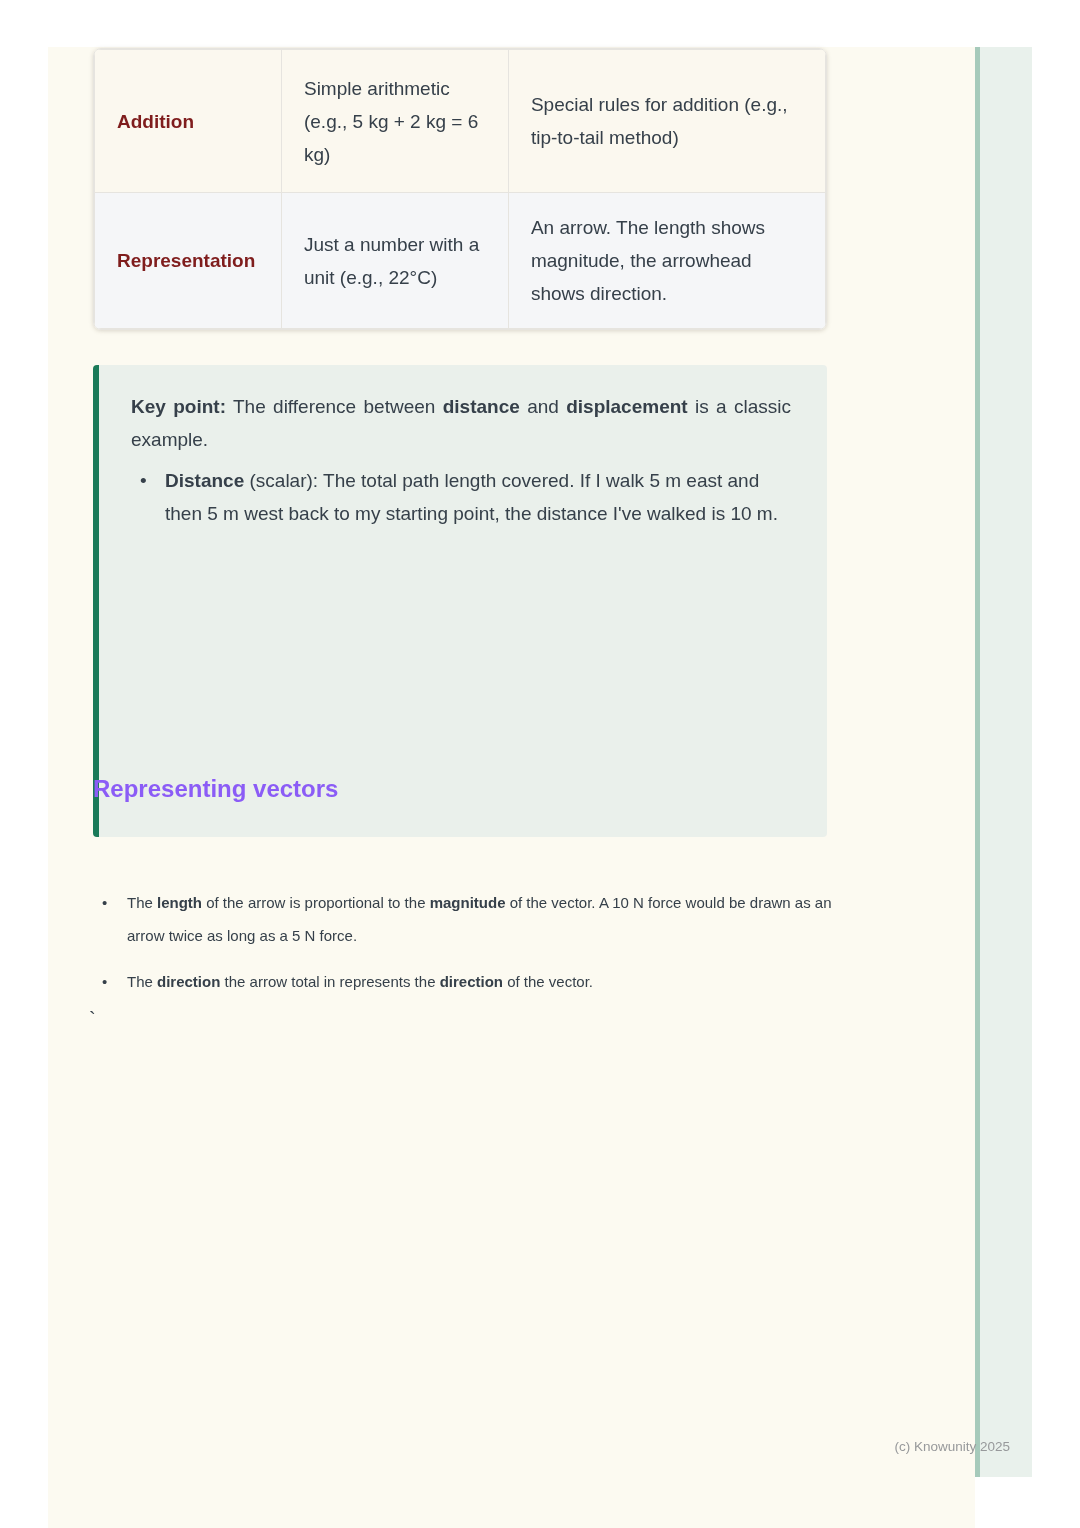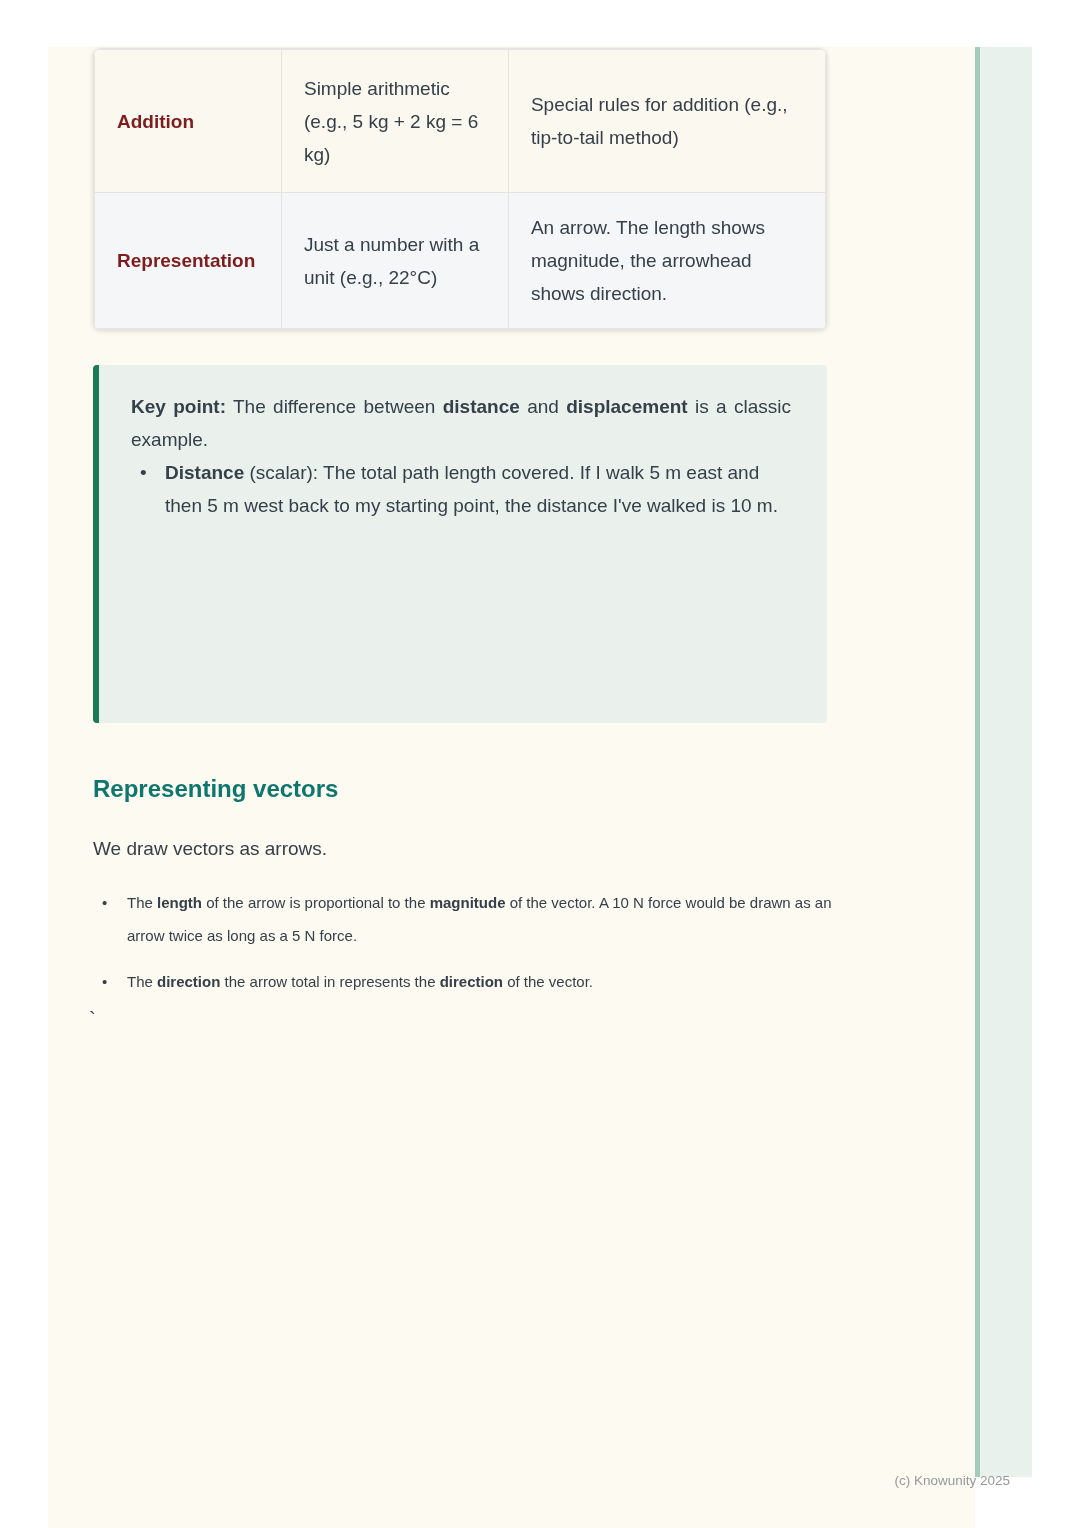--- a/index.html
+++ b/index.html
@@ -36,57 +36,57 @@
     padding:18px 22px;
   }
   table.cmp tr.r1 td { background:#fbf8ef; height:143px; }
   table.cmp tr.r2 td { background:#f5f6f8; height:133px; }
   td.c1 { width:187px; font-weight:bold; color:#7f1d1d; }
   td.c2 { width:228px; }
   td.c3 { width:319px; }
 
   
   .callout {
-    position:absolute; left:93px; top:365px; width:734px; height:358px;
+    position:absolute; left:93px; top:365px; width:734px; height:472px;
     background:#eaf0eb; border-left:6px solid #1a7a59; border-radius:4px;
     padding:25px 36px 0 32px; font-size:19px; line-height:33px;
   }
   .callout .intro { margin:0; text-align:justify; }
   ul.bullets { list-style:none; margin:0; padding:0; }
-  .callout ul.bullets { }
+  .callout ul.bullets { margin-top:8px; }
   ul.bullets li { position:relative; padding-left:34px; }
   ul.bullets li + li { margin-top:13px; }
   ul.bullets li::before {
     content:"\2022"; position:absolute; left:9px; top:0; color:#36404a;
   }
   .b { font-weight:bold; }
 
   
   .section-heading {
     position:absolute; left:93px; top:775px; margin:0;
-    font-size:24px; font-weight:bold; color:#0f766e;
+    font-size:24px; font-weight:bold; color:#8b5cf6;
   }
   .section-intro {
     position:absolute; left:93px; top:832px; margin:0; font-size:19px; line-height:33px;
   }
   .section-bullets {
     position:absolute; left:93px; top:886px; width:742px;
     font-size:15px; line-height:33px;
   }
   .section-bullets li { padding-left:31px; }
   .section-bullets li + li { margin-top:14px; }
   .section-bullets li::before { left:9px; }
 
   .stray-char {
     position:absolute; left:89px; top:1008px; font-size:20px; color:#36404a;
   }
 
   .footer-copy {
     position:absolute; left:840px; top:1439px; width:170px; text-align:right;
-    font-size:13.5px; color:#97999b;margin-top:34px;
+    font-size:13.5px; color:#97999b;
   }
 </style>
 </head>
 <body>
 
 <div class="canvas">
 
   <div class="paper"></div>
   <div class="side-divider"></div>
   <div class="side-panel"></div>
@@ -109,21 +109,20 @@
   </div>
 
   <div class="callout">
     <p class="intro"><span class="b">Key point:</span><span> The difference between </span><span class="b">distance</span><span> and </span><span class="b">displacement</span><span> is a classic example.</span></p>
     <ul class="bullets">
       <li><span class="b">Distance</span><span> (scalar): The total path length covered. If I walk 5 m east and then 5 m west back to my starting point, the distance I've walked is 10 m.</span></li>
     </ul>
   </div>
 
   <h2 class="section-heading">Representing vectors</h2>
-  <p class="section-intro">We draw vectors as arrows.</p>
 
   <ul class="bullets section-bullets">
     <li><span>The </span><span class="b">length</span><span> of the arrow is proportional to the </span><span class="b">magnitude</span><span> of the vector. A 10 N force would be drawn as an arrow twice as long as a 5 N force.</span></li>
     <li><span>The </span><span class="b">direction</span><span> the arrow total in represents the </span><span class="b">direction</span><span> of the vector.</span></li>
   </ul>
 
   <span class="stray-char">`</span>
 
   <div class="footer-copy">(c) Knowunity 2025</div>
 

